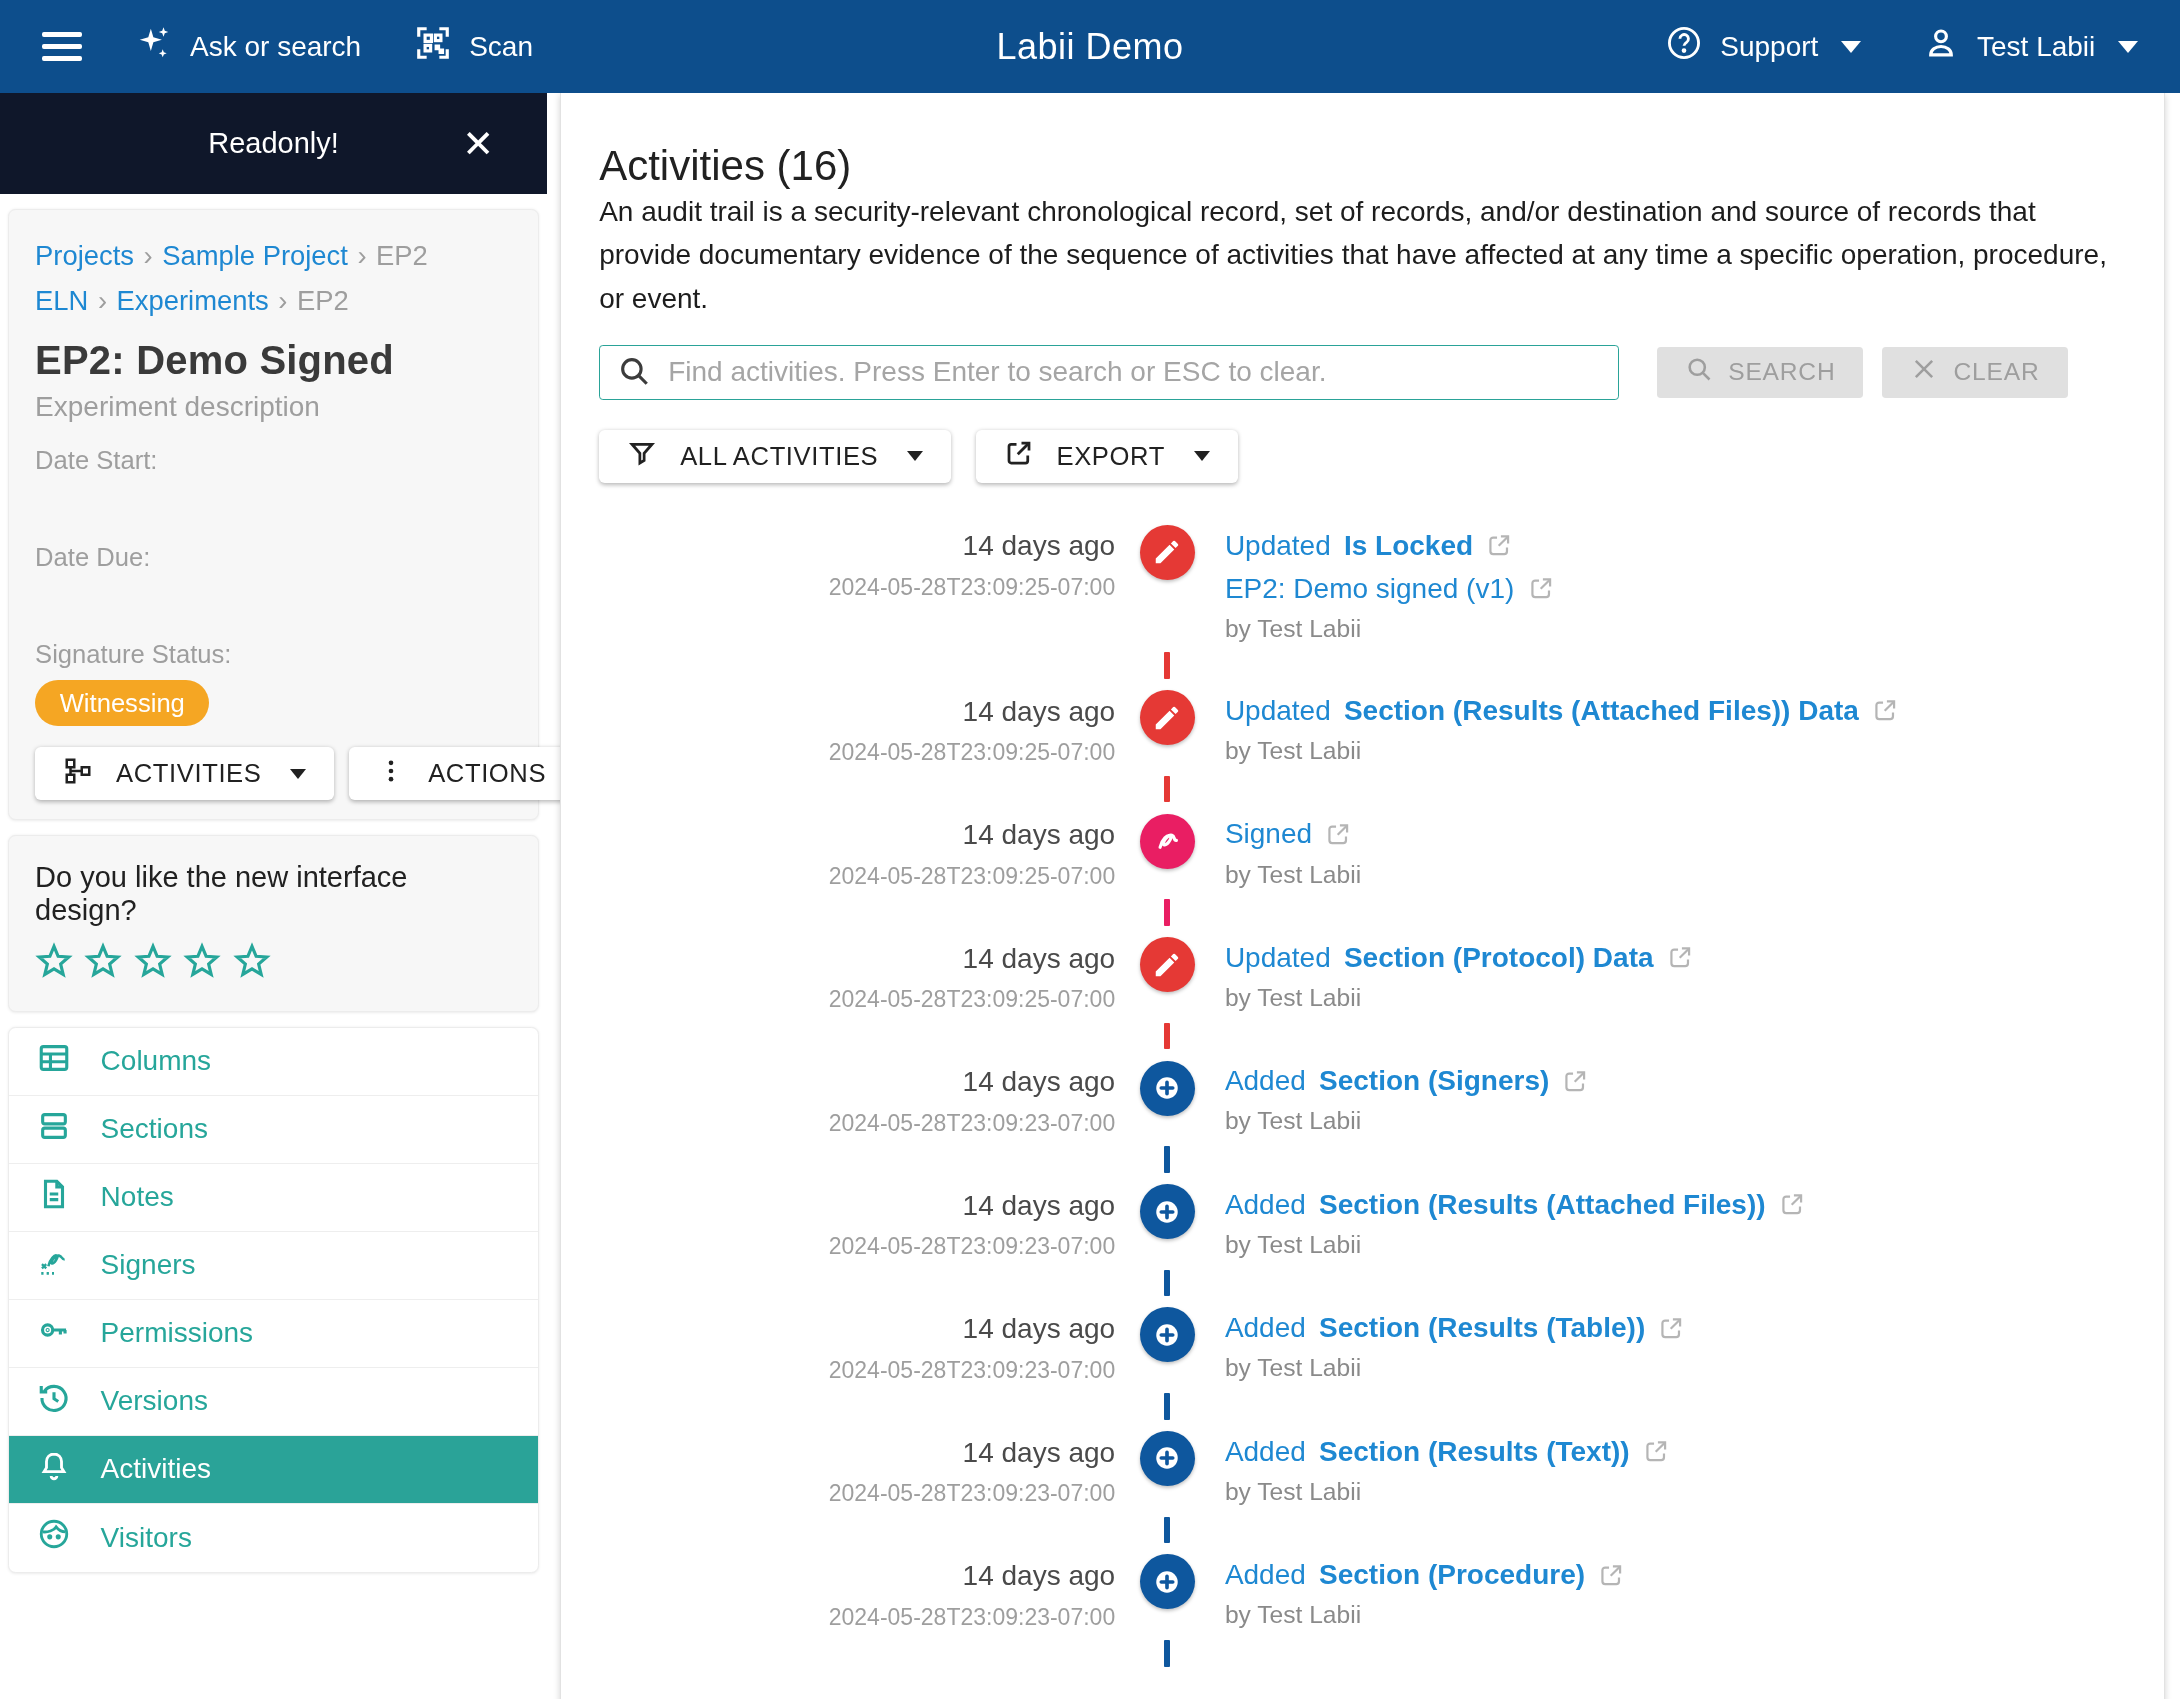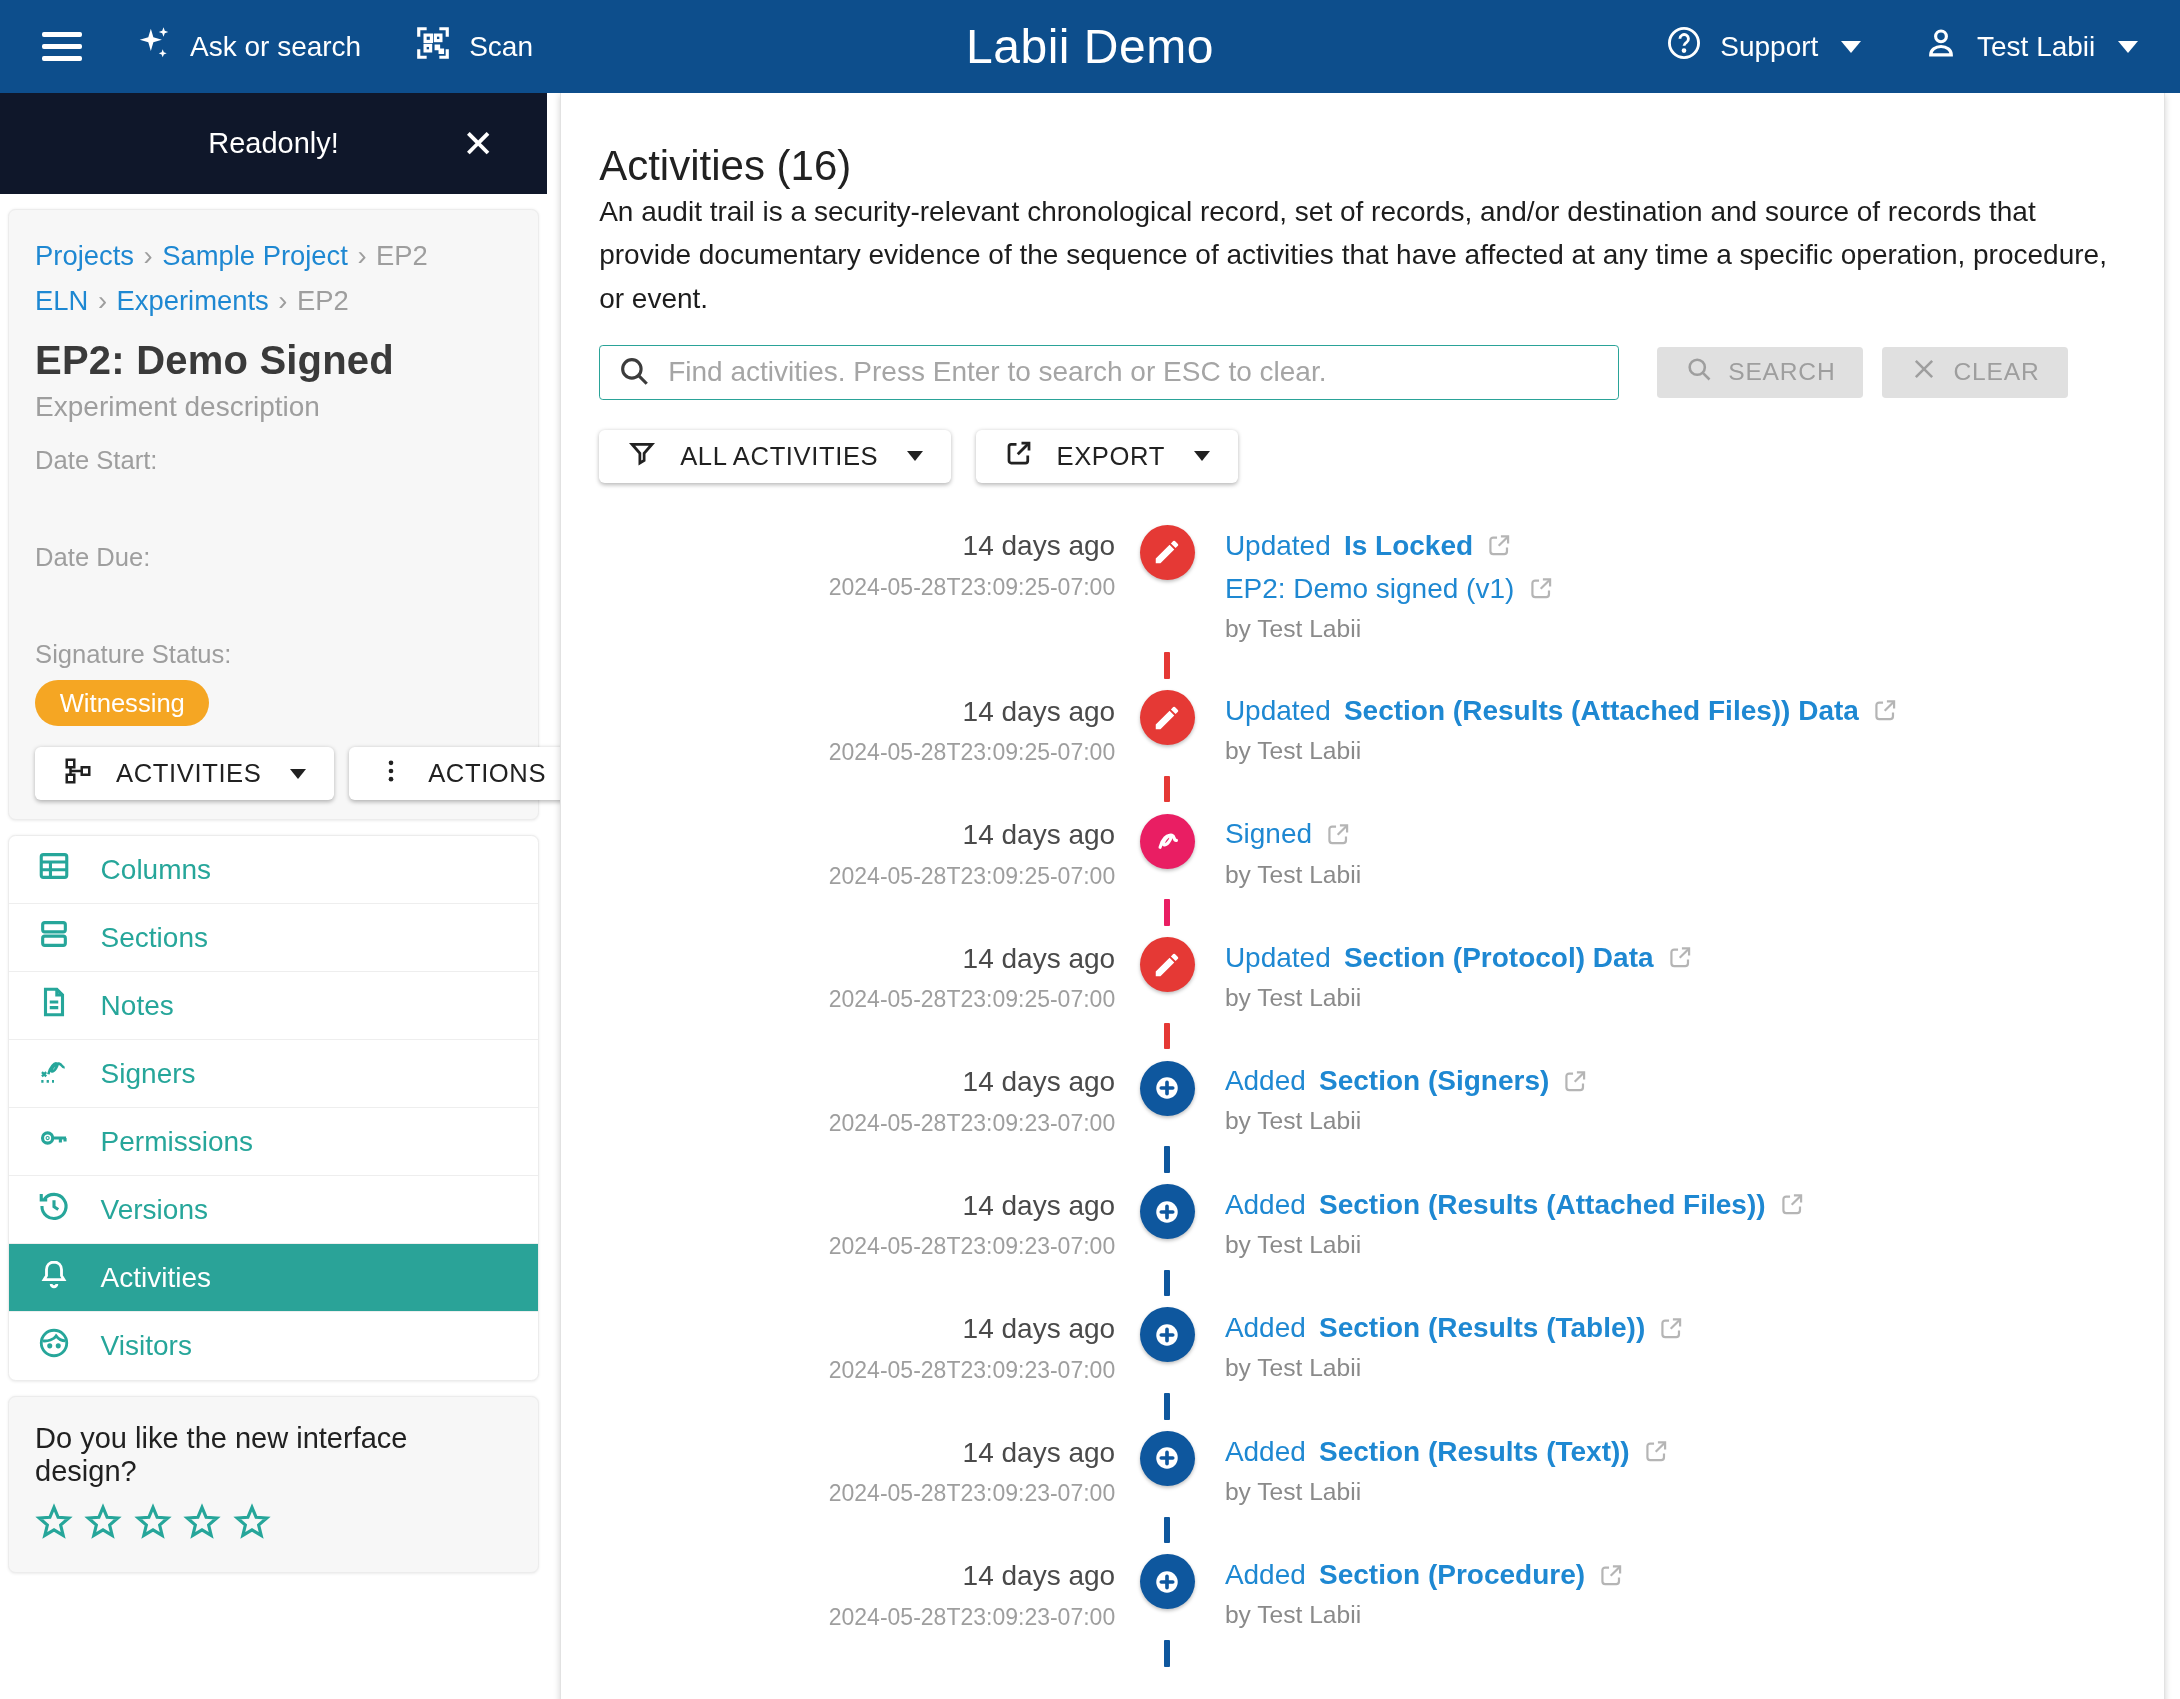--- a/index.html
+++ b/index.html
@@ -2,21 +2,21 @@
 <html style="font-size:15px"><head>
 <meta charset="utf-8">
 <style>
   * { margin:0; padding:0; box-sizing:border-box; }
   html,body { width:2180px; height:1700px; background:#fff; font-family:"Liberation Sans", sans-serif; color:#212121; overflow:hidden; }
 
   
   .navbar { height:93px; background:#0d4e8c; display:flex; align-items:center; padding:0 42px; position:relative; color:#fff; }
   .nav-left { display:flex; align-items:center; gap:53px; }
   .nav-item { display:flex; align-items:center; gap:17px; font-size:28px; cursor:pointer; }
-  .nav-title { position:absolute; left:50%; transform:translateX(-50%); font-size:48px; letter-spacing:0.5px; }
+  .nav-title { position:absolute; left:50%; transform:translateX(-50%); font-size:36px; letter-spacing:0.5px; }
   .nav-right { margin-left:auto; display:flex; align-items:center; gap:61px; }
   .caret { width:0; height:0; border-left:10.4px solid transparent; border-right:10.4px solid transparent; border-top:12.3px solid #fff; margin-left:5.7px; }
   .hamburger { display:flex; flex-direction:column; gap:7.6px; cursor:pointer; }
   .hamburger span { display:block; width:40px; height:4.7px; background:#fff; border-radius:1.9px; }
 
   
   .layout { display:flex; align-items:flex-start; height:1607px; }
   .sidebar { width:547px; flex-shrink:0; }
 
   .readonly-banner { height:101px; background:#0f172a; color:#fff; display:flex; align-items:center; justify-content:center; font-size:29px; position:relative; }
@@ -189,20 +189,41 @@
                 <circle cx="12" cy="12" r="2"></circle>
                 <circle cx="12" cy="19" r="2"></circle>
               </svg>
           </span>
           <span>ACTIONS</span>
           <span class="caret"></span>
         </button>
       </div>
     </div>
 
+    <div class="card rating-card">
+      <div class="rating-q">Do you like the new interface design?</div>
+      <div class="stars">
+        <span><svg viewBox="0 0 24 24" fill="none" stroke="#26a69a" stroke-width="2">
+              <path d="M12 2.8l2.6 6.2 6.7.5-5.1 4.4 1.6 6.6L12 17l-5.8 3.5 1.6-6.6-5.1-4.4 6.7-.5z"></path>
+            </svg></span>
+        <span><svg viewBox="0 0 24 24" fill="none" stroke="#26a69a" stroke-width="2">
+              <path d="M12 2.8l2.6 6.2 6.7.5-5.1 4.4 1.6 6.6L12 17l-5.8 3.5 1.6-6.6-5.1-4.4 6.7-.5z"></path>
+            </svg></span>
+        <span><svg viewBox="0 0 24 24" fill="none" stroke="#26a69a" stroke-width="2">
+              <path d="M12 2.8l2.6 6.2 6.7.5-5.1 4.4 1.6 6.6L12 17l-5.8 3.5 1.6-6.6-5.1-4.4 6.7-.5z"></path>
+            </svg></span>
+        <span><svg viewBox="0 0 24 24" fill="none" stroke="#26a69a" stroke-width="2">
+              <path d="M12 2.8l2.6 6.2 6.7.5-5.1 4.4 1.6 6.6L12 17l-5.8 3.5 1.6-6.6-5.1-4.4 6.7-.5z"></path>
+            </svg></span>
+        <span><svg viewBox="0 0 24 24" fill="none" stroke="#26a69a" stroke-width="2">
+              <path d="M12 2.8l2.6 6.2 6.7.5-5.1 4.4 1.6 6.6L12 17l-5.8 3.5 1.6-6.6-5.1-4.4 6.7-.5z"></path>
+            </svg></span>
+      </div>
+    </div>
+
     <div class="card menu-card">
       <div class="menu-item">
         <span><svg viewBox="0 0 24 24" fill="none" stroke="currentColor" stroke-width="2.2">
               <rect x="3" y="4" width="18" height="16" rx="1.5"></rect>
               <path d="M3 9.2h18M9.5 9.2V20M3 14.6h18M9.5 14.6h11.5"></path>
             </svg></span>
         <span>Columns</span>
       </div>
       <div class="menu-item">
         <span><svg viewBox="0 0 24 24" fill="none" stroke="currentColor" stroke-width="2.2">
@@ -250,41 +271,20 @@
         <span>Activities</span>
       </div>
       <div class="menu-item">
         <span><svg viewBox="0 0 24 24" fill="none" stroke="currentColor" stroke-width="2">
               <circle cx="12" cy="12" r="9"></circle>
               <path d="M4 10.5c3.5.5 8-1 9.5-3.5 1.5 2 4 3.5 6.5 3.5"></path>
               <circle cx="9" cy="14" r="0.8" fill="currentColor"></circle>
               <circle cx="15" cy="14" r="0.8" fill="currentColor"></circle>
             </svg></span>
         <span>Visitors</span>
-      </div>
-    </div>
-
-    <div class="card rating-card">
-      <div class="rating-q">Do you like the new interface design?</div>
-      <div class="stars">
-        <span><svg viewBox="0 0 24 24" fill="none" stroke="#26a69a" stroke-width="2">
-              <path d="M12 2.8l2.6 6.2 6.7.5-5.1 4.4 1.6 6.6L12 17l-5.8 3.5 1.6-6.6-5.1-4.4 6.7-.5z"></path>
-            </svg></span>
-        <span><svg viewBox="0 0 24 24" fill="none" stroke="#26a69a" stroke-width="2">
-              <path d="M12 2.8l2.6 6.2 6.7.5-5.1 4.4 1.6 6.6L12 17l-5.8 3.5 1.6-6.6-5.1-4.4 6.7-.5z"></path>
-            </svg></span>
-        <span><svg viewBox="0 0 24 24" fill="none" stroke="#26a69a" stroke-width="2">
-              <path d="M12 2.8l2.6 6.2 6.7.5-5.1 4.4 1.6 6.6L12 17l-5.8 3.5 1.6-6.6-5.1-4.4 6.7-.5z"></path>
-            </svg></span>
-        <span><svg viewBox="0 0 24 24" fill="none" stroke="#26a69a" stroke-width="2">
-              <path d="M12 2.8l2.6 6.2 6.7.5-5.1 4.4 1.6 6.6L12 17l-5.8 3.5 1.6-6.6-5.1-4.4 6.7-.5z"></path>
-            </svg></span>
-        <span><svg viewBox="0 0 24 24" fill="none" stroke="#26a69a" stroke-width="2">
-              <path d="M12 2.8l2.6 6.2 6.7.5-5.1 4.4 1.6 6.6L12 17l-5.8 3.5 1.6-6.6-5.1-4.4 6.7-.5z"></path>
-            </svg></span>
       </div>
     </div>
   </aside>
 
   <main class="main-card">
     <h1 class="page-title">Activities (16)</h1>
     <p class="page-desc">An audit trail is a security-relevant chronological record, set of records, and/or destination and source of records that provide documentary evidence of the sequence of activities that have affected at any time a specific operation, procedure, or event.</p>
 
     <div class="search-row">
       <div class="search-box">

